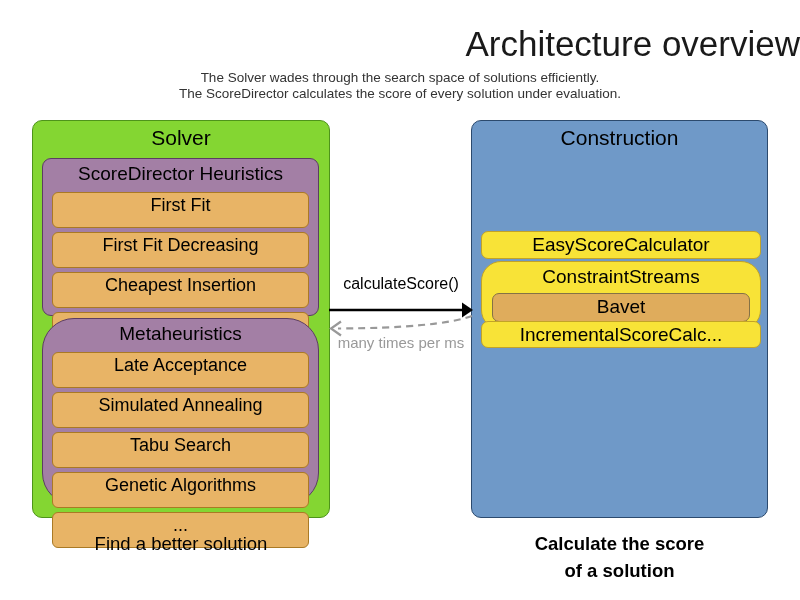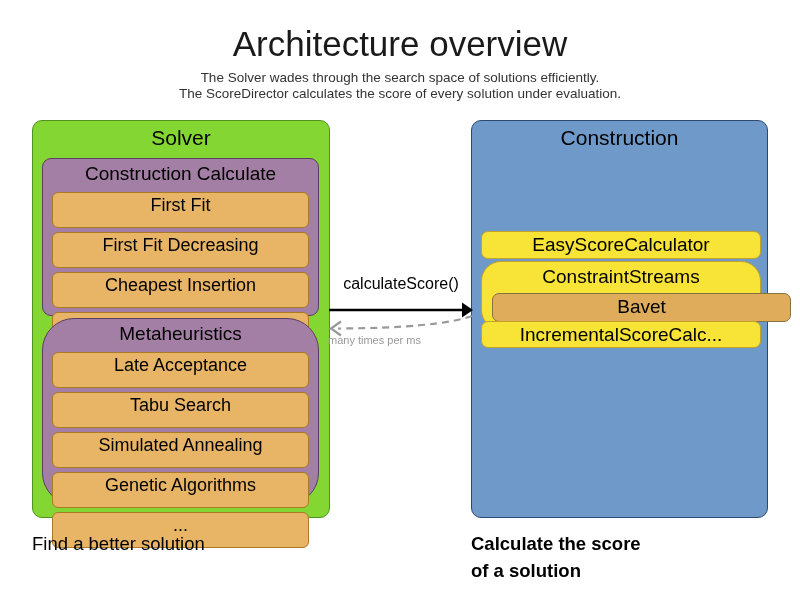--- a/index.html
+++ b/index.html
@@ -28,21 +28,21 @@
   .canvas {
     position: relative;
     width: 800px;
     height: 600px;
     background: #ffffff;
     overflow: hidden;
   }
   .title {
     position: absolute;
     left: 0; top: 24px; width: 800px;
-    text-align: center;
+    text-align: right;
     font-size: 35px;
     line-height: 40px;
     color: var(--text-black);
     letter-spacing: 0px;
   }
   .subtitle {
     position: absolute;
     left: 0; width: 800px;
     text-align: center;
     font-size: 13.5px;
@@ -121,21 +121,21 @@
     text-align: center;
     font-size: 19px;
     color: #000000;
   }
   .calc-row.easy { top: 110px; height: 28px; line-height: 26px; }
   .calc-row.streams { top: 140px; height: 69px; border-radius: 20px; }
   .calc-row.streams .calc-title { line-height: 29px; height: 29px; font-size: 19px; }
   .calc-row.incremental { top: 200px; height: 27px; line-height: 25px; }
   .bavet-box {
     position: absolute;
-    left: 10px; top: 31px; width: 299px; height: 29px;
+    left: 10px; top: 31px; width: 258px; height: 29px;
     background: var(--bavet-orange);
     border: 1.5px solid var(--bavet-orange-border);
     border-radius: 7px;
     box-sizing: border-box;
     text-align: center;
     font-size: 19px;
     line-height: 26px;
     color: #000000;
   }
 
@@ -149,61 +149,63 @@
     position: absolute;
     left: 328px; top: 275px; width: 146px;
     text-align: center;
     font-size: 16px;
     color: #000000;
     white-space: nowrap;
   }
   .freq-label {
     position: absolute;
     left: 328px; top: 334px; width: 146px;
-    font-size: 11px;
+    text-align: center;
+    font-size: 15px;
     color: var(--return-arrow-gray);
     white-space: nowrap;
   }
 
   
   .caption {
     position: absolute;
     top: 530px;
+    text-align: center;
     font-size: 18.5px;
     line-height: 27px;
     color: #000000;
   }
   .caption.left { left: 32px; width: 298px; }
   .caption.right { left: 471px; width: 297px; font-weight: bold; }
 </style>
 </head>
 <body>
 
 <div class="canvas">
 
   <div class="title">Architecture overview</div>
   <div class="subtitle line1">The Solver wades through the search space of solutions efficiently.</div>
   <div class="subtitle line2">The ScoreDirector calculates the score of every solution under evaluation.</div>
 
   <div class="panel solver">
     <div class="panel-title">Solver</div>
 
     <div class="group ch">
-      <div class="group-title">Construction Calculate</div>
+      <div class="group-title">ScoreDirector Heuristics</div>
       <div class="algo-row">First Fit</div>
       <div class="algo-row">First Fit Decreasing</div>
       <div class="algo-row">Cheapest Insertion</div>
       <div class="algo-row">...</div>
     </div>
 
     <div class="group mh">
       <div class="group-title">Metaheuristics</div>
       <div class="algo-row">Late Acceptance</div>
+      <div class="algo-row">Simulated Annealing</div>
       <div class="algo-row">Tabu Search</div>
-      <div class="algo-row">Simulated Annealing</div>
       <div class="algo-row">Genetic Algorithms</div>
       <div class="algo-row">...</div>
     </div>
   </div>
 
   <div class="panel scoredirector">
     <div class="panel-title">Construction</div>
 
     <div class="calc-row easy">EasyScoreCalculator</div>
 

